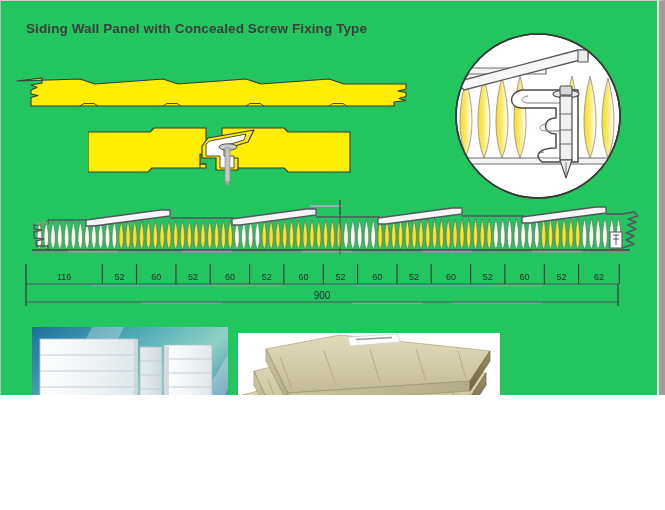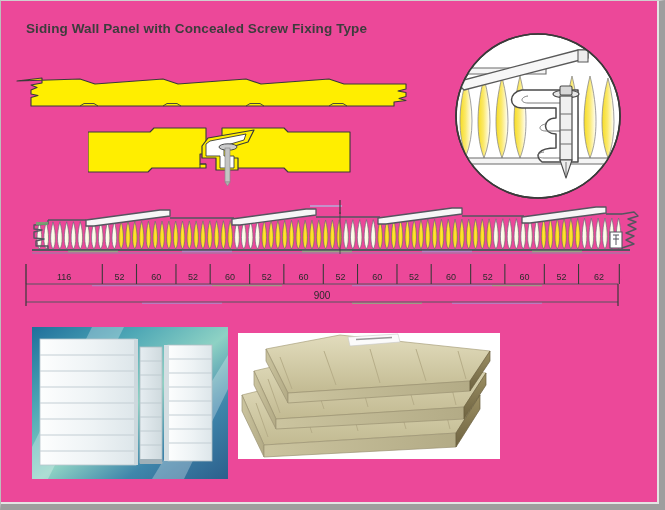--- a/index.html
+++ b/index.html
@@ -6,23 +6,23 @@
     margin: 0;
     padding: 0;
     background: #ffffff;
   }
   body {
     font-family: "Liberation Sans", sans-serif;
   }
   #page {
     position: relative;
     width: 665px;
-    height: 510px;
+    height: 395px;
     overflow: hidden;
-    background: #ec4899;
+    background: #22c55e;
     text-align: right;
   }
   
   #frame-shadow {
     position: absolute;
     left: 0; top: 0;
     width: 665px; height: 510px;
     box-sizing: border-box;
     border-left: 1px solid #bdbdbd;
     border-top: 1px solid #cfcfcf;

